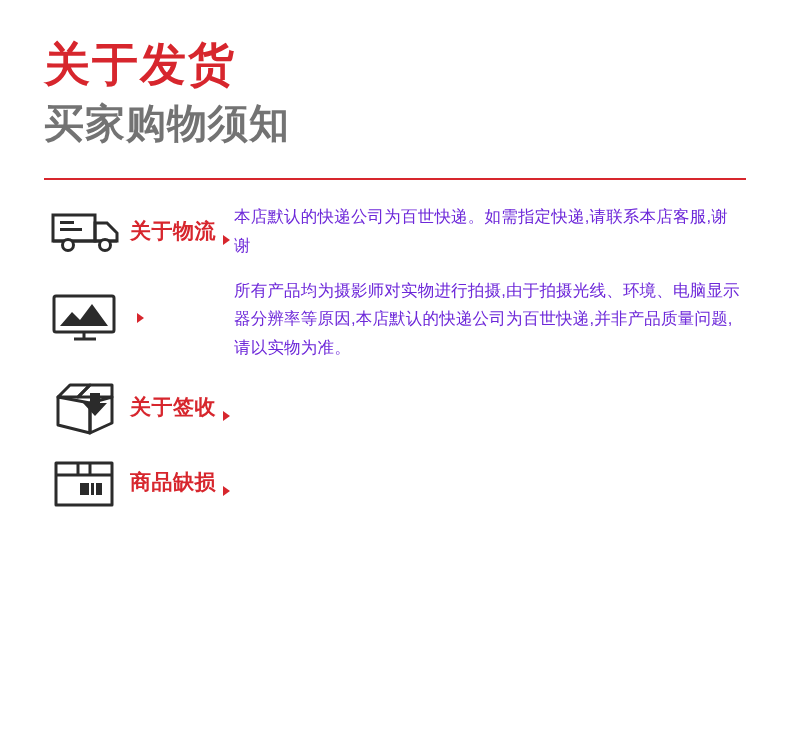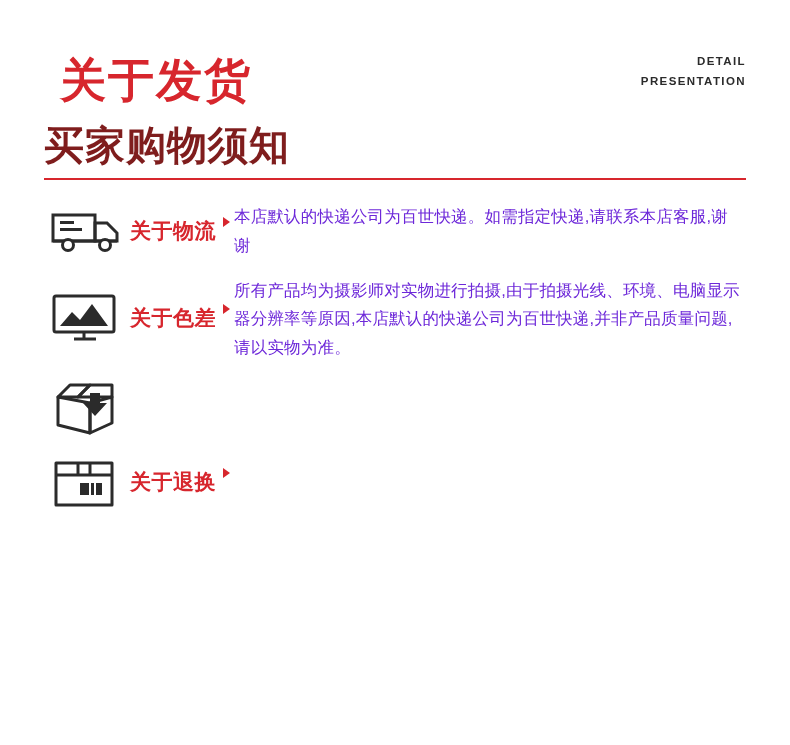--- a/index.html
+++ b/index.html
@@ -28,26 +28,26 @@
     padding-top: 40px;
     height: 160px;
     box-sizing: border-box;
   }
   .title-main {
     font-size: 46px;
     font-weight: bold;
     color: #d7262d;
     letter-spacing: 2px;
     line-height: 1.08;
-    margin: 16px;
+    margin: 0;
   }
   .title-sub {
     font-size: 40px;
     font-weight: bold;
-    color: #7f1d1d;
+    color: #737373;
     letter-spacing: 1px;
     line-height: 1.15;
     margin: 10px 0 0 0;
   }
   .header-right {
     position: absolute;
     right: 0;
     top: 52px;
     text-align: right;
     font-size: 11.5px;
@@ -75,21 +75,21 @@
   .row-icon {
     width: 86px;
     flex: 0 0 86px;
     display: flex;
     justify-content: center;
     align-items: center;
   }
   .row-label {
     flex: 0 0 104px;
     display: flex;
-    align-items: flex-start;
+    align-items: flex-end;
     color: #d7262d;
     font-size: 21px;
     font-weight: bold;
     letter-spacing: 0.5px;
     white-space: nowrap;
   }
   .arrow {
     display: inline-block;
     margin-left: 7px;
     width: 0;
@@ -111,24 +111,20 @@
   svg { display: block; }
 </style>
 </head>
 <body>
 
 <div class="page">
 
   <div class="header">
     <h1 class="title-main">关于发货</h1>
     <h2 class="title-sub">买家购物须知</h2>
-    <div class="header-right">
-      <div>DETAIL</div>
-      <div>PRESENTATION</div>
-    </div>
   </div>
 
   <div class="divider"></div>
 
   <div class="rows">
 
     <div class="row row-logistics">
       <div class="row-icon">
         <svg width="74" height="48" viewBox="0 0 74 48">
           <g fill="none" stroke="#2b2b2b" stroke-width="3">
@@ -158,58 +154,61 @@
         <svg width="74" height="52" viewBox="0 0 74 52">
           <g fill="none" stroke="#2b2b2b" stroke-width="3">
             <rect x="4" y="4" width="60" height="36" rx="2"></rect>
             <path d="M24 47 h22"></path>
             <path d="M34 40 v7"></path>
           </g>
           <path d="M10 34 L22 20 L30 28 L42 12 L58 34 Z" fill="#2b2b2b"></path>
         </svg>
       </div>
       <div class="row-label">
-        <span>关于色差</span>
         <span class="arrow"></span>
       </div>
       <div class="row-text">所有产品均为摄影师对实物进行拍摄,由于拍摄光线、环境、电脑显示器分辨率等原因,本店默认的快递公司为百世快递,并非产品质量问题,请以实物为准。</div>
     </div>
 
     <div class="row">
       <div class="row-icon">
         <svg width="74" height="60" viewBox="0 0 74 60">
           <g fill="none" stroke="#2b2b2b" stroke-width="3" stroke-linejoin="round">
             <path d="M8 20 L20 8 L40 8 L28 20 Z"></path>
             <path d="M28 20 L40 8 L62 8 L62 20 Z"></path>
             <path d="M8 20 L8 48 L40 56 L40 26 Z"></path>
             <path d="M40 26 L40 56 L62 46 L62 20 Z"></path>
           </g>
           <g fill="#2b2b2b">
             <path d="M40 16 h10 v10 h7 l-12 13 l-12 -13 h7 z"></path>
           </g>
         </svg>
       </div>
+      <div class="row-label">
+        <span>关于签收</span>
+        <span class="arrow"></span>
+      </div>
     </div>
 
     <div class="row">
       <div class="row-icon">
         <svg width="74" height="58" viewBox="0 0 74 58">
           <g fill="none" stroke="#2b2b2b" stroke-width="3" stroke-linejoin="round">
             <rect x="6" y="10" width="56" height="42"></rect>
             <path d="M6 22 h56"></path>
             <path d="M28 10 v12"></path>
             <path d="M40 10 v12"></path>
           </g>
           <g fill="#2b2b2b">
             <rect x="30" y="30" width="9" height="12"></rect>
             <rect x="41" y="30" width="3" height="12"></rect>
             <rect x="46" y="30" width="6" height="12"></rect>
           </g>
         </svg>
       </div>
       <div class="row-label">
-        <span>关于退换</span>
+        <span>商品缺损</span>
         <span class="arrow"></span>
       </div>
     </div>
 
   </div>
 </div>
 
 </body></html>

